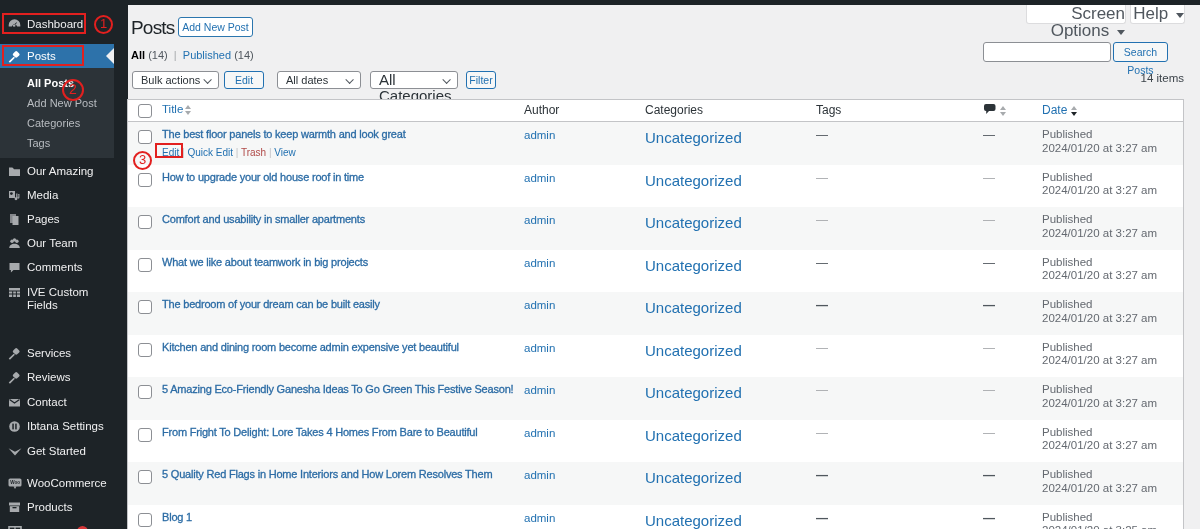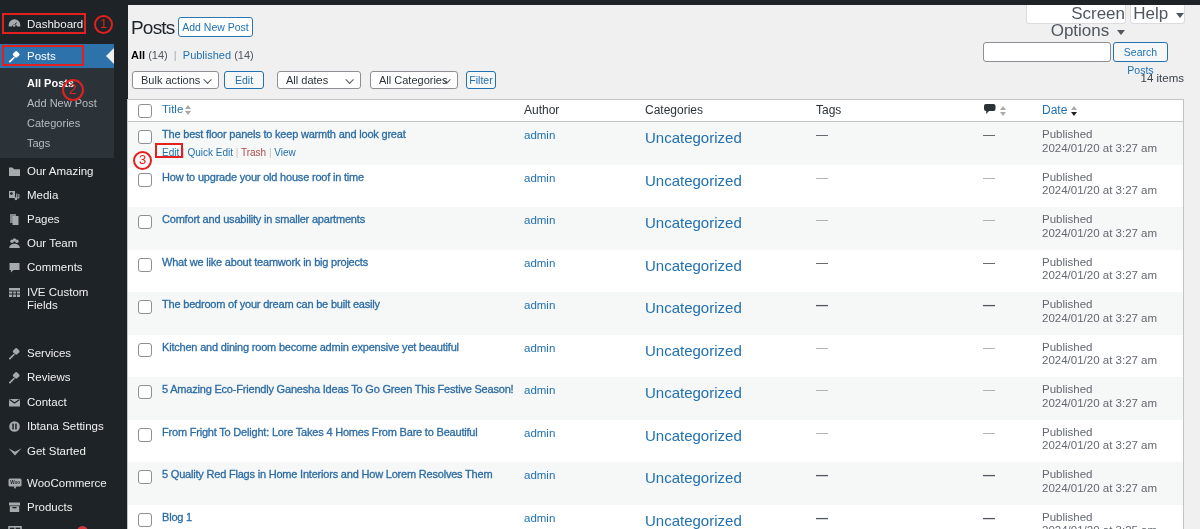--- a/index.html
+++ b/index.html
@@ -182,21 +182,21 @@
 <div class="addnew">Add New Post</div>
 <div class="views"><span style="color:#000;font-weight:bold">All</span> <span>(14)</span> <span style="color:#a7aaad">&nbsp;|&nbsp;</span> <span class="lnk">Published</span> <span>(14)</span></div>
 <div class="scropt" style="left:1026px;width:100px">Screen Options <span style="display:inline-block;width:0;height:0;border-left:4px solid transparent;border-right:4px solid transparent;border-top:5px solid #50575e;vertical-align:1px;margin-left:3px"></span></div>
 <div class="scropt" style="left:1130px;width:55px">Help <span style="display:inline-block;width:0;height:0;border-left:4px solid transparent;border-right:4px solid transparent;border-top:5px solid #50575e;vertical-align:1px;margin-left:3px"></span></div>
 <div class="sinput"></div>
 <div class="sbtn">Search Posts</div>
 
 <div class="sel" style="left:132px;width:87px">Bulk actions<span class="chev"></span></div>
 <div class="btn" style="left:224px;width:40px">Edit</div>
 <div class="sel" style="left:277px;width:84px">All dates<span class="chev"></span></div>
-<div class="sel" style="left:370px;width:88px;font-size:11px">All Categories<span class="chev"></span></div>
+<div class="sel" style="left:370px;width:88px;font-size:15px">All Categories<span class="chev"></span></div>
 <div class="btn" style="left:466px;width:30px">Filter</div>
 <div class="items">14 items</div>
 
 <div class="table">
 <div class="thead">
   <div class="cb" style="top:4px"></div>
   <span class="hl" style="left:34px;color:#2271b1;font-size:11.5px">Title<span class="arrs" style="margin-left:2px"><div class="au_"></div><div class="ad_"></div></span></span>
   <span class="hl" style="left:396px">Author</span>
   <span class="hl" style="left:517px">Categories</span>
   <span class="hl" style="left:688px">Tags</span>

